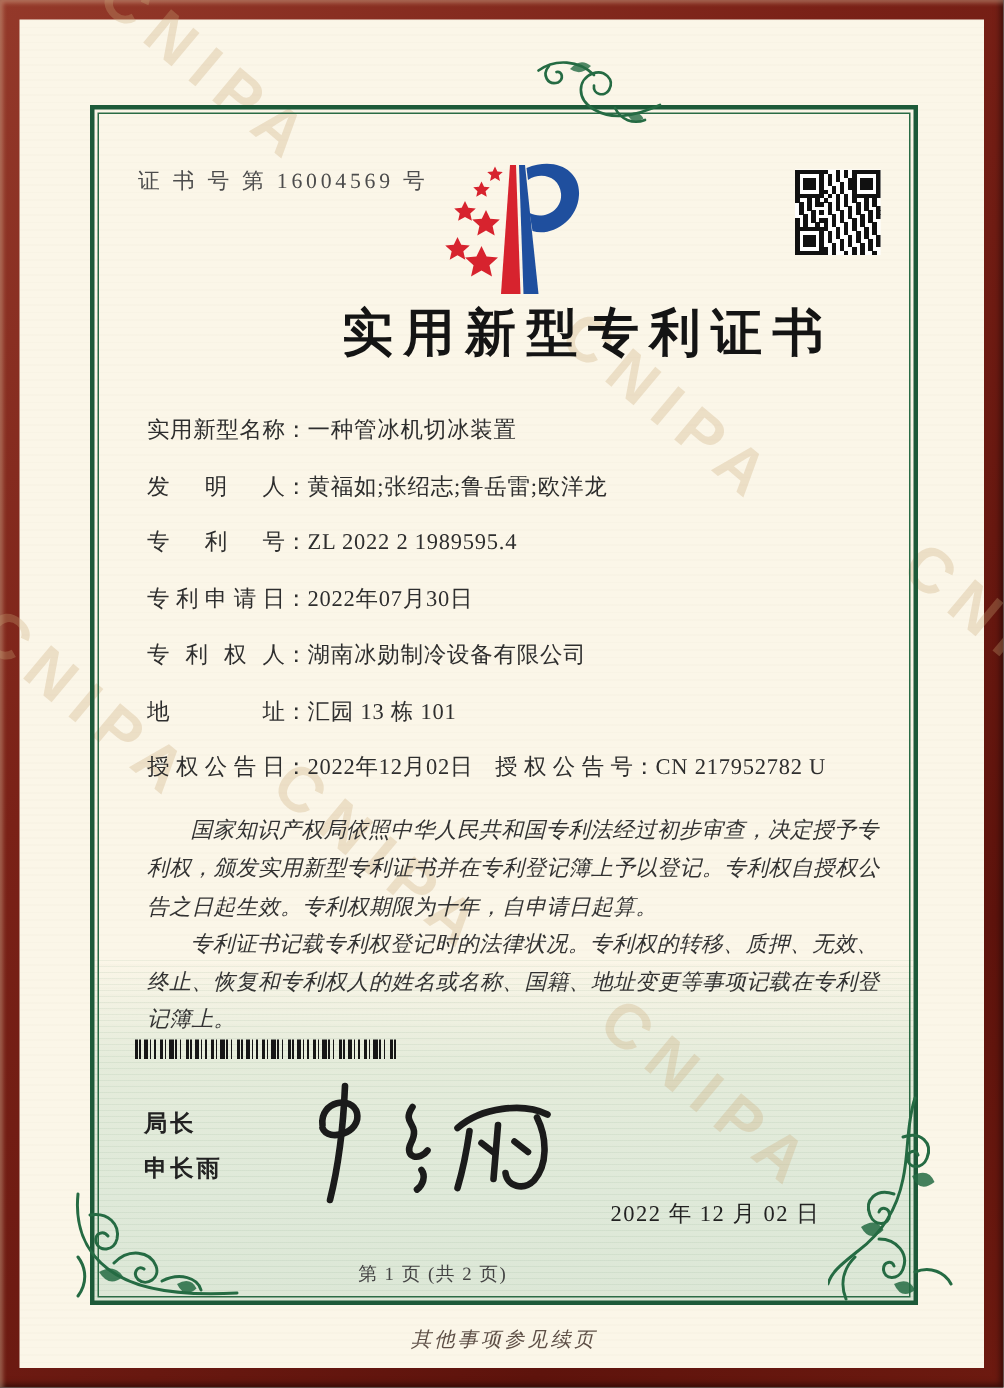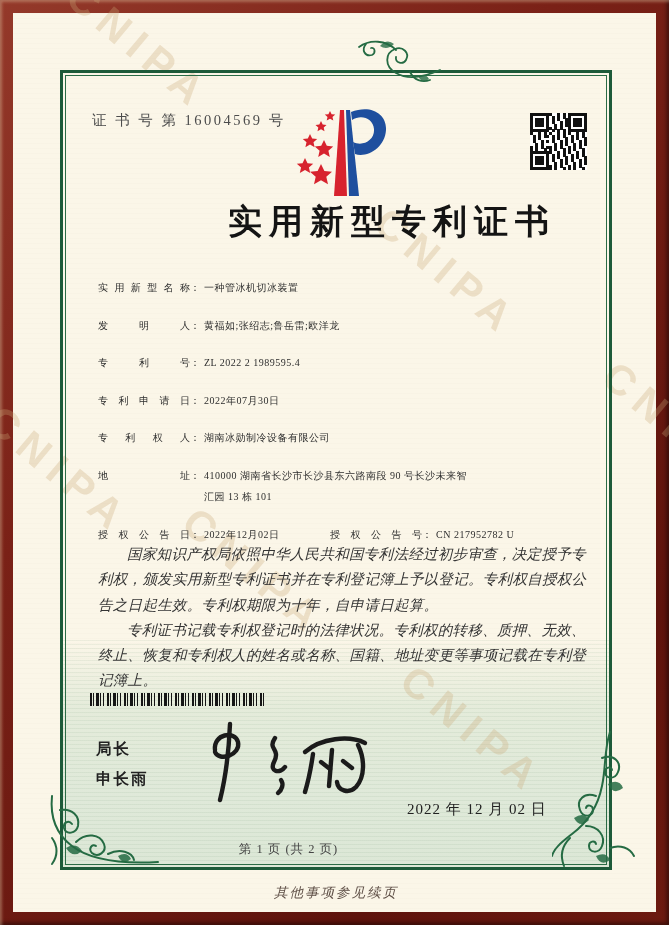--- a/index.html
+++ b/index.html
@@ -23,21 +23,21 @@
   .cert-border-inner{position:absolute;inset:2px;border:1px solid #2a6b45;}
   .ornament{position:absolute;z-index:6;color:#256b43;}
   .content{position:absolute;inset:0;z-index:5;}
 
   .cert-no{position:absolute;left:92px;top:111px;font-size:14.5px;letter-spacing:2.5px;color:#4c4c4c;}
   .logo{position:absolute;left:281px;top:106px;width:108px;height:94px;}
   .qr{position:absolute;left:530px;top:113px;width:57px;height:57px;background:#fff;}
   .title{position:absolute;left:60px;top:199px;width:664px;text-align:center;
         font-size:34px;font-weight:600;letter-spacing:7px;color:#141414;}
 
-  .fields{position:absolute;left:98px;top:277px;width:496px;font-size:10px;color:#2e2e2e;}
+  .fields{position:absolute;left:98px;top:277px;width:496px;font-size:15px;color:#2e2e2e;}
   .frow{display:flex;margin-bottom:16px;line-height:21.5px;}
   .flabel{display:inline-block;width:92px;text-align:justify;text-align-last:justify;flex:0 0 92px;}
   .fcolon{flex:0 0 14px;}
   .fvalue{flex:1;letter-spacing:.5px;}
   .pair1{display:flex;width:232px;flex:0 0 232px;align-items:flex-end;}
 
   .paras{position:absolute;left:98px;top:542px;width:500px;font-size:14.5px;line-height:25.3px;
         color:#333;font-style:italic;}
   .paras p{margin:0;text-indent:2em;letter-spacing:.3px;}
 
@@ -387,21 +387,20 @@
       </div>
       <div class="frow">
         <span class="flabel">专利权人</span>
           <span class="fcolon">：</span>
         <span class="fvalue">湖南冰勋制冷设备有限公司</span>
       </div>
       <div class="frow">
         <span class="flabel">地址</span>
           <span class="fcolon">：</span>
         <span class="fvalue">
-            <span style="display:block">410000  湖南省长沙市长沙县东六路南段 90 号长沙未来智</span>
             <span style="display:block">汇园 13 栋 101</span>
           </span>
       </div>
       <div class="frow">
         <span class="pair1">
           <span class="flabel">授权公告日</span>
             <span class="fcolon">：</span>
           <span class="fvalue">2022年12月02日</span>
         </span>
         <span class="flabel">授权公告号</span>

